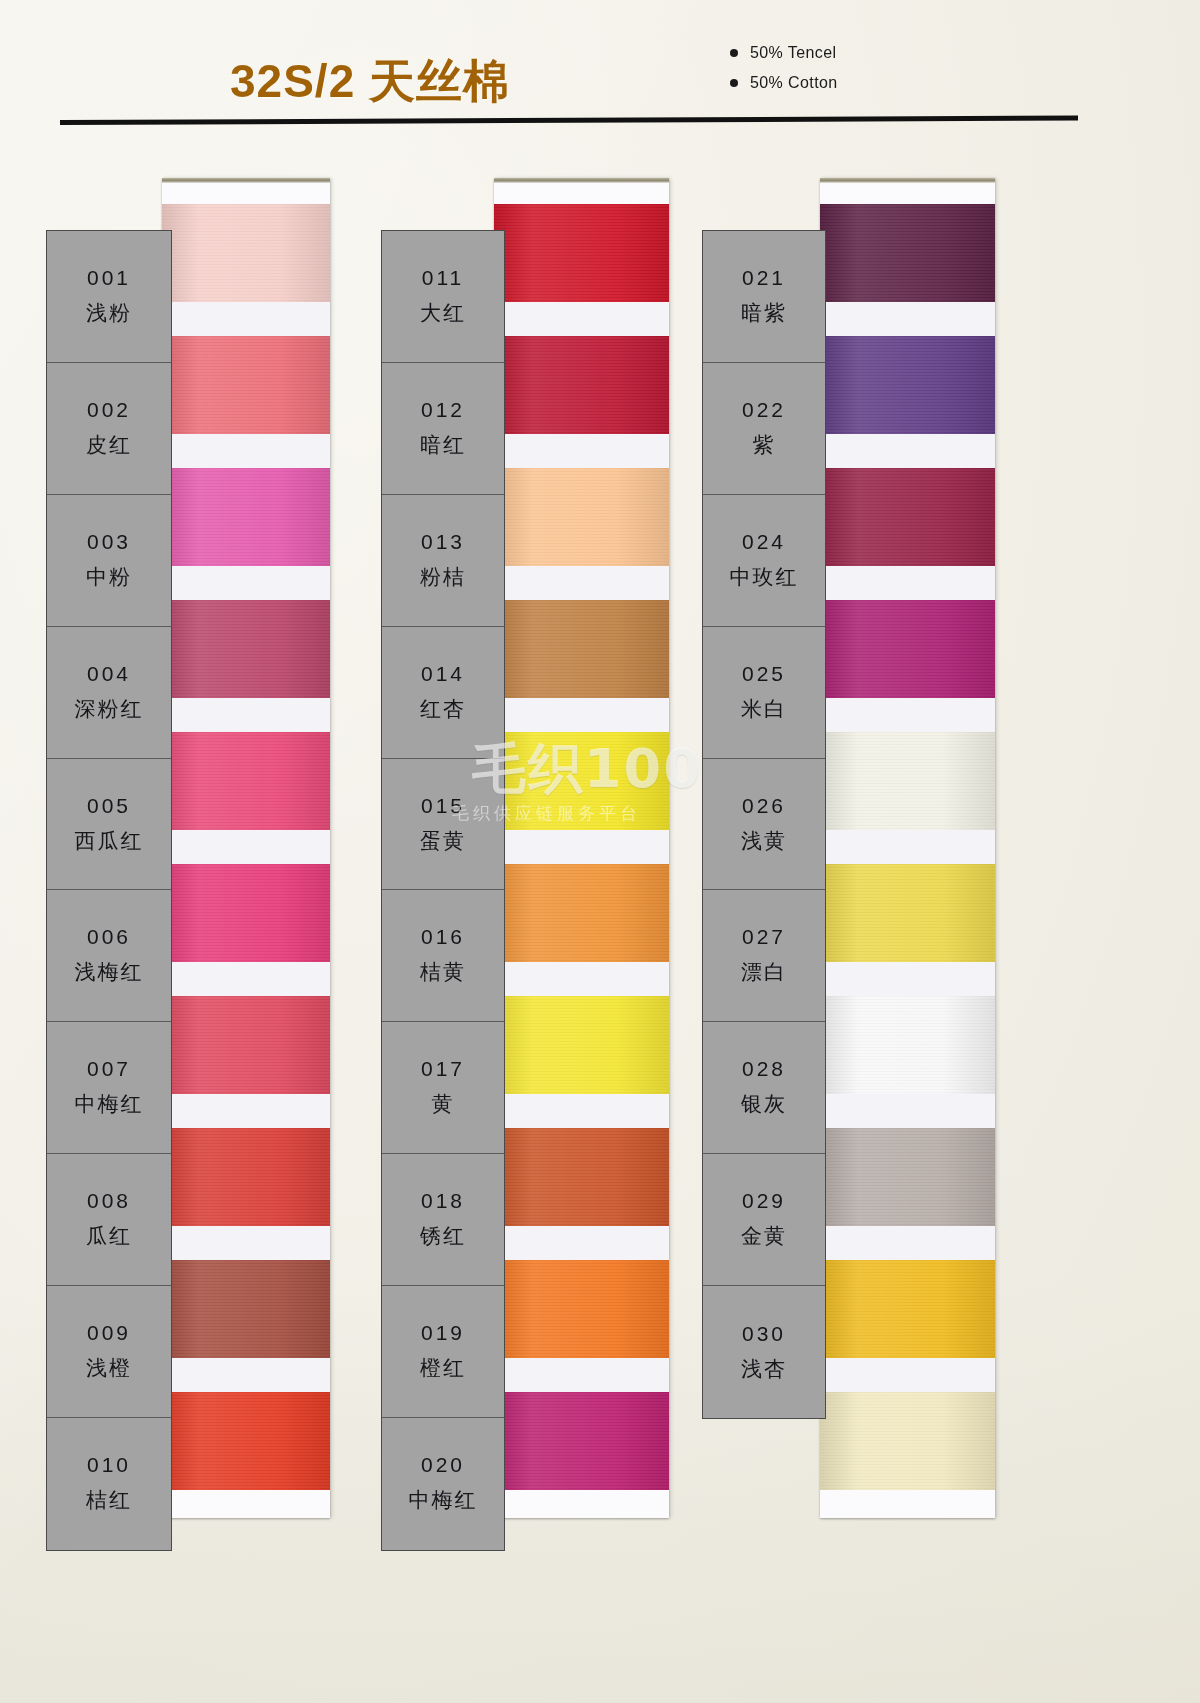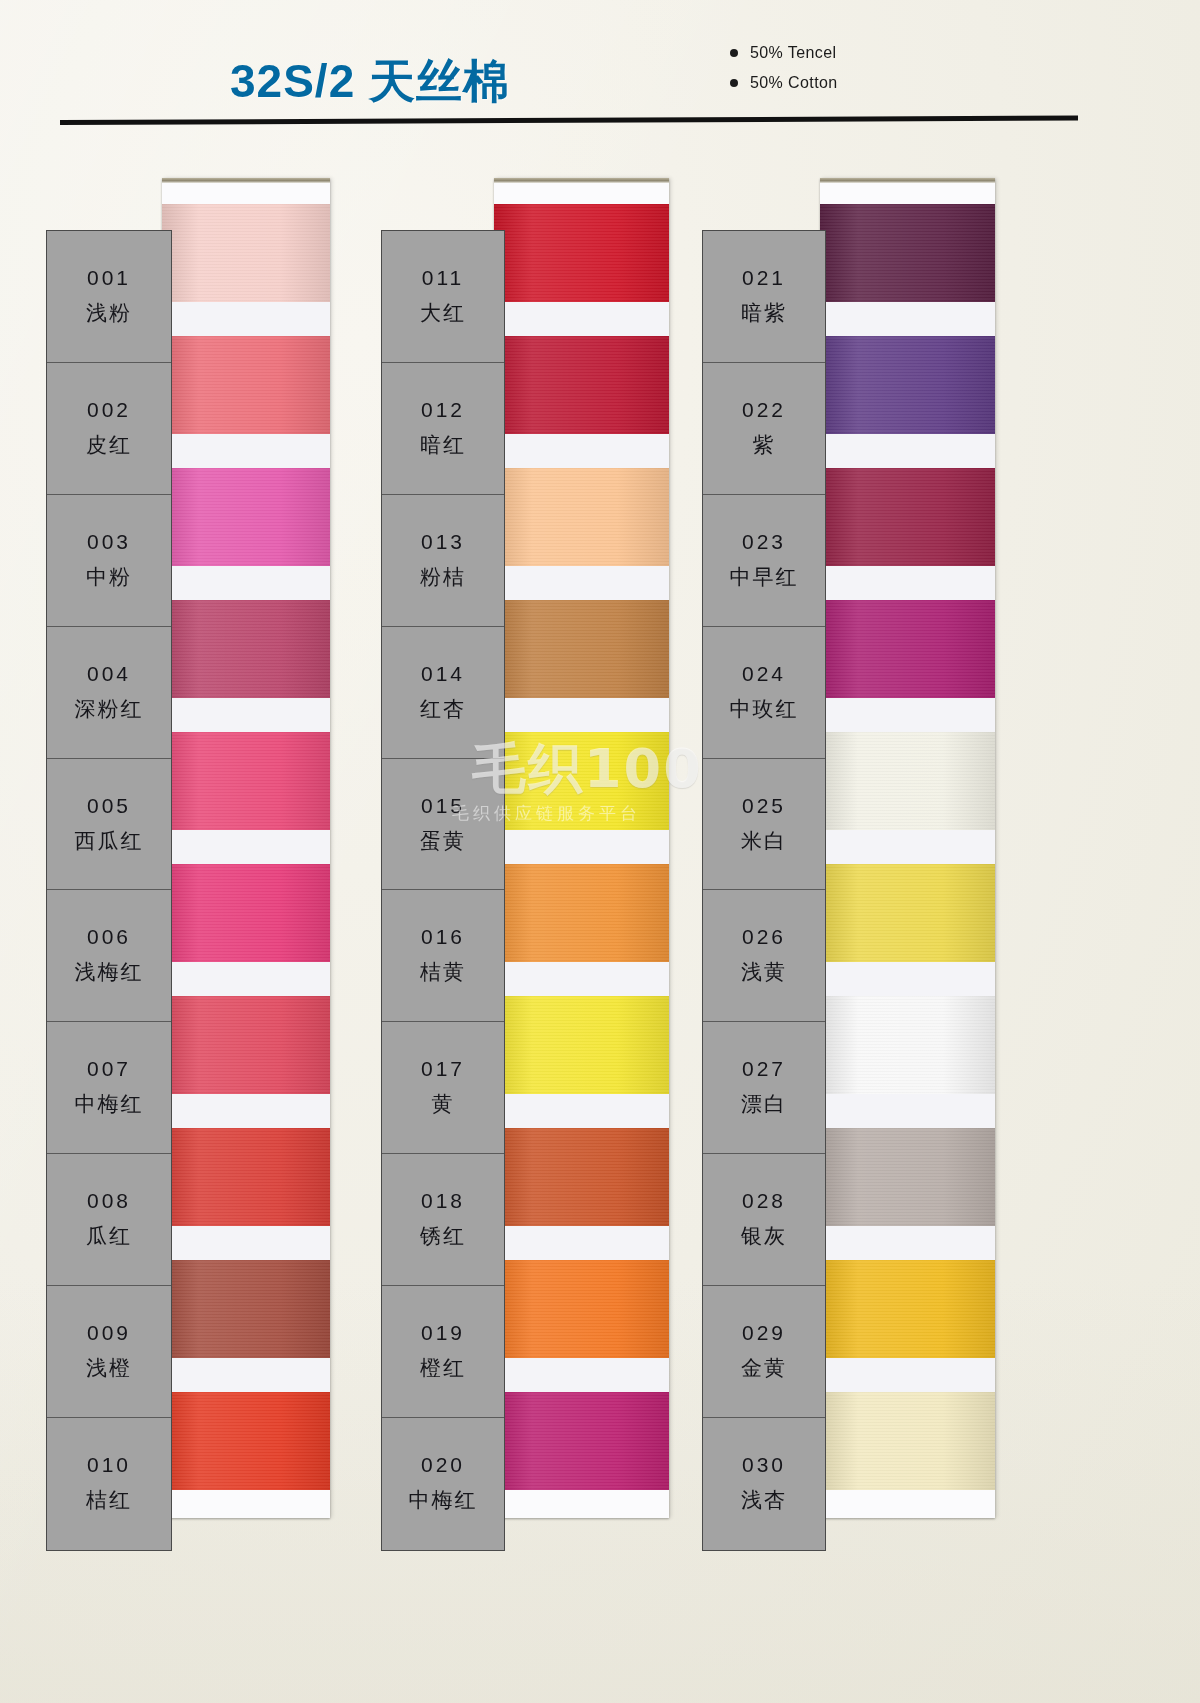--- a/index.html
+++ b/index.html
@@ -20,21 +20,21 @@
     background:
       linear-gradient(115deg, rgba(255,255,255,.35) 0%, rgba(255,255,255,0) 40%),
       linear-gradient(0deg, rgba(225,222,208,.45) 0%, rgba(255,255,255,0) 25%);
     pointer-events:none;
   }
 
   
   .header{position:absolute;left:60px;top:38px;width:1080px;height:92px;}
   .title{
     position:absolute;left:170px;top:44px;
-    font-size:46px;font-weight:bold;color:#0369a1;
+    font-size:46px;font-weight:bold;color:#a16207;
     letter-spacing:1px;white-space:nowrap;
     transform:translateY(-50%);
     text-shadow:1px 1px 0 rgba(255,255,255,.5);
   }
   .spec{position:absolute;right:150px;top:6px;width:260px;}
   .spec-line{
     display:flex;align-items:center;gap:12px;
     font-size:16px;color:#1b1b1b;margin-bottom:12px;
     letter-spacing:.4px;
   }
@@ -322,24 +322,20 @@
       <div class="labels">
         <div class="label-cell">
           <div class="code">021</div>
           <div class="cname">暗紫</div>
         </div>
         <div class="label-cell">
           <div class="code">022</div>
           <div class="cname">紫</div>
         </div>
         <div class="label-cell">
-          <div class="code">023</div>
-          <div class="cname">中早红</div>
-        </div>
-        <div class="label-cell">
           <div class="code">024</div>
           <div class="cname">中玫红</div>
         </div>
         <div class="label-cell">
           <div class="code">025</div>
           <div class="cname">米白</div>
         </div>
         <div class="label-cell">
           <div class="code">026</div>
           <div class="cname">浅黄</div>

